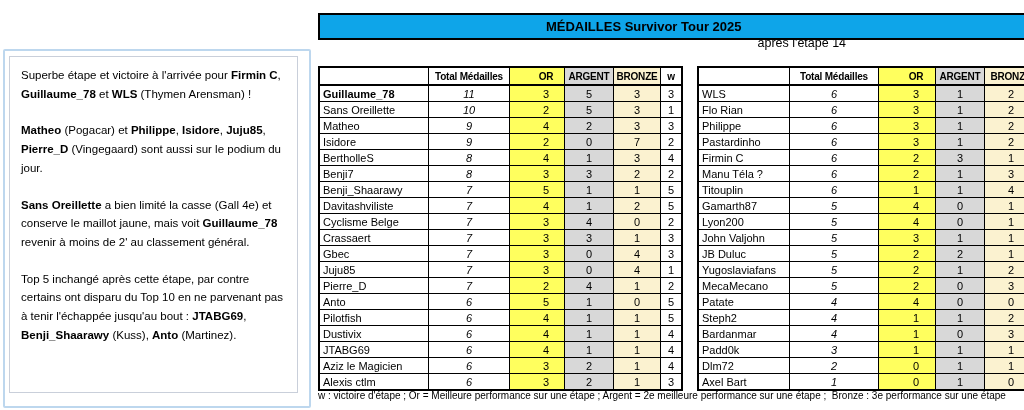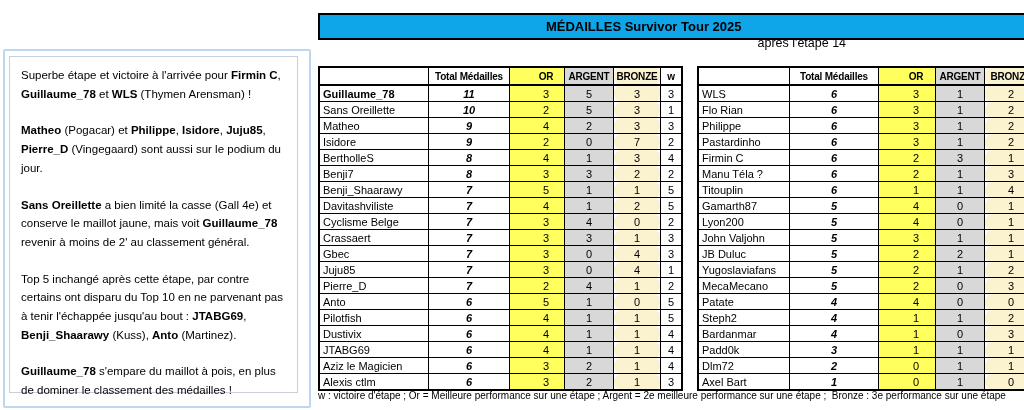--- a/index.html
+++ b/index.html
@@ -33,24 +33,24 @@
   }
   #table1{left:318px;width:314px;}
   #table2{left:697px;width:313px;}
   .medals th,.medals td{
     border:1px solid #000;padding:0 2px;overflow:hidden;white-space:nowrap;
   }
   .medals th{height:16px;font-size:10px;font-weight:bold;letter-spacing:-0.2px;text-align:center;border-bottom:2px solid #000;}
   .medals td{height:15px;text-align:center;}
   .medals td.c-name{text-align:left;padding-left:3px;}
   .medals td.c-name.bold{font-weight:bold;}
-  .medals td.c-total{font-weight:bold;font-style:italic;text-align:center;}
+  .medals td.c-total{font-weight:normal;font-style:italic;text-align:center;}
   .medals .h-or,.medals td.c-or{background:var(--gold,#FFFF5E);padding-left:20px;}
   .medals .h-argent,.medals td.c-argent{background:var(--silver,#D8D8D8);}
-  .medals .h-bronze,.medals td.c-bronze{background:var(--bronze,#FBF2D0);border-radius:8px;}
+  .medals .h-bronze,.medals td.c-bronze{background:var(--bronze,#FBF2D0);}
   #table1 th:nth-child(1){width:104px;}
   #table1 th:nth-child(2){width:76px;}
   #table1 th:nth-child(3){width:32px;}
   #table1 th:nth-child(4){width:44px;}
   #table1 th:nth-child(5){width:42px;}
   #table1 th:nth-child(6){width:16px;}
   #table2 th:nth-child(1){width:86px;}
   #table2 th:nth-child(2){width:84px;}
   #table2 th:nth-child(3){width:34px;}
   #table2 th:nth-child(4){width:44px;}
@@ -64,21 +64,20 @@
 </head>
 <body>
 
 <div class="outer-frame"></div>
 
 <div class="commentary" id="commentary">
     <p><span>Superbe étape et victoire à l'arrivée pour </span><b>Firmin C</b><span>, </span><b>Guillaume_78</b><span> et </span><b>WLS</b><span> (Thymen Arensman) !</span></p>
     <p><b>Matheo</b><span> (Pogacar) et </span><b>Philippe</b><span>, </span><b>Isidore</b><span>, </span><b>Juju85</b><span>, </span><b>Pierre_D</b><span> (Vingegaard) sont aussi sur le podium du jour.</span></p>
     <p><b>Sans Oreillette</b><span> a bien limité la casse (Gall 4e) et conserve le maillot jaune, mais voit </span><b>Guillaume_78</b><span> revenir à moins de 2' au classement général.</span></p>
     <p><span>Top 5 inchangé après cette étape, par contre certains ont disparu du Top 10 en ne parvenant pas à tenir l'échappée jusqu'au bout : </span><b>JTABG69</b><span>, </span><b>Benji_Shaarawy</b><span> (Kuss), </span><b>Anto</b><span> (Martinez).</span></p>
-    <p><b>Guillaume_78</b><span> s'empare du maillot à pois, en plus de dominer le classement des médailles !</span></p>
   </div>
 
 <div class="title-box">
   <span class="title-main">MÉDAILLES Survivor Tour 2025</span>
   <span class="title-suffix">après l'étape 14</span>
 </div>
 
 <table class="medals" id="table1">
     <thead>
       <tr>

